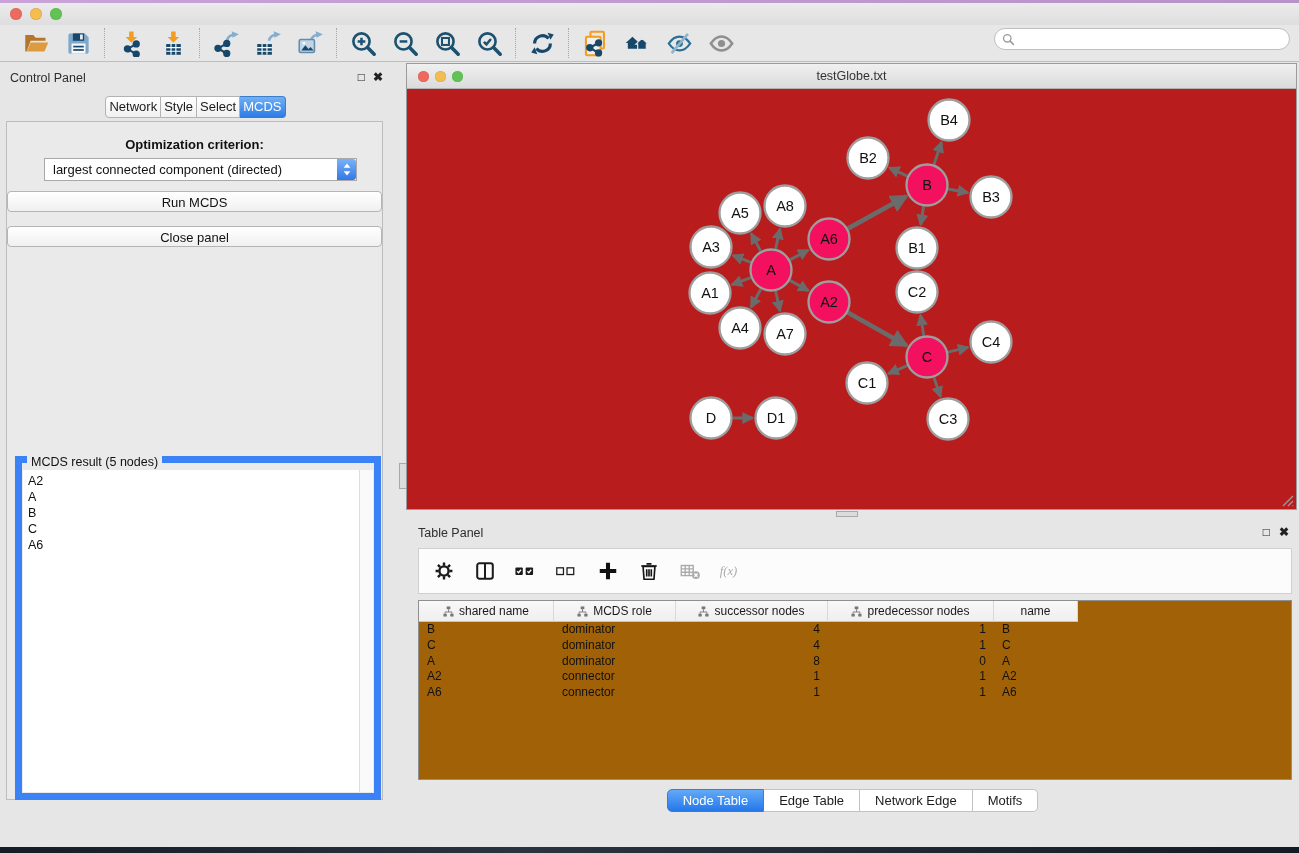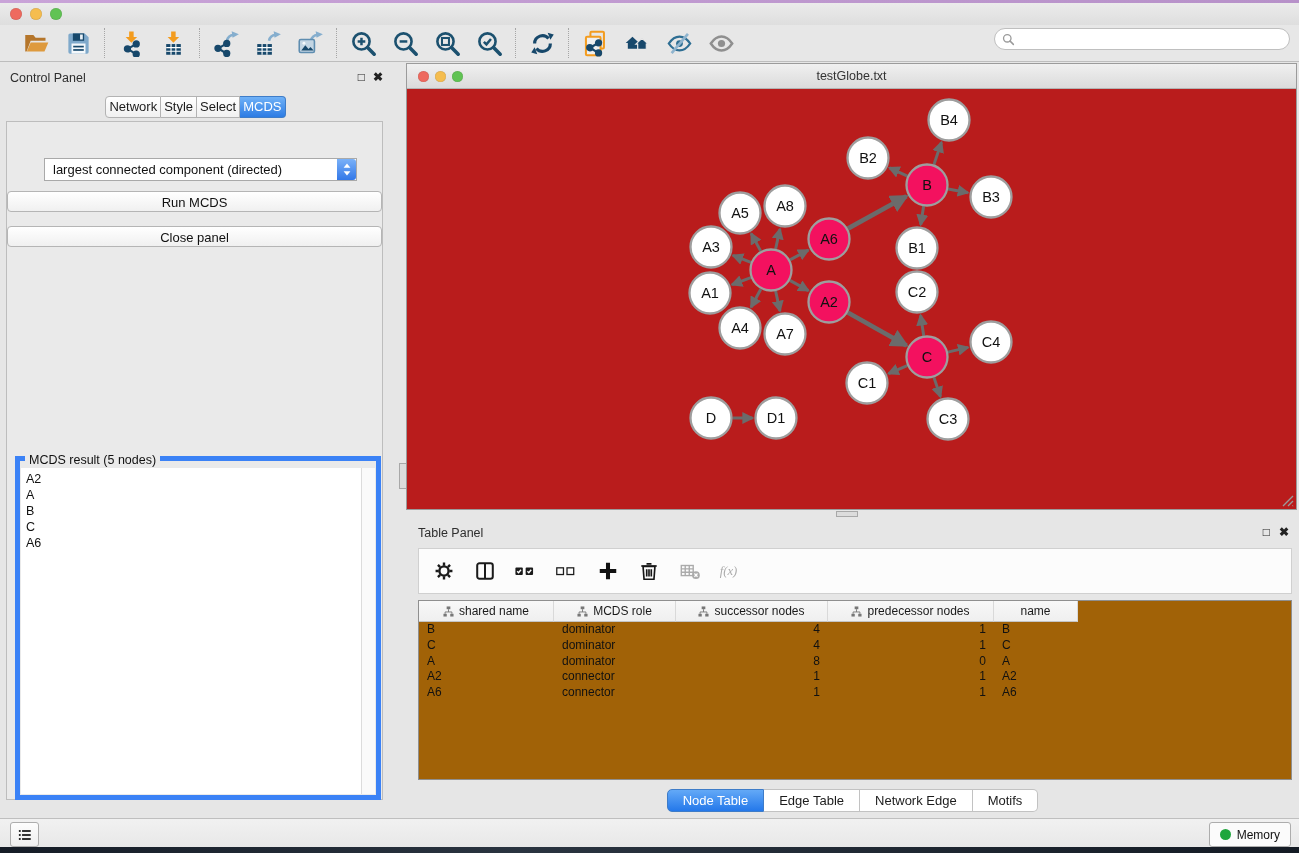--- a/index.html
+++ b/index.html
@@ -33,21 +33,21 @@
   .ctab:first-child{border-left:1px solid #B3B3B3;border-radius:4px 0 0 4px;}
   .ctab:last-child{border-radius:0 4px 4px 0;}
   .ctab.active{background:linear-gradient(#6FB1F7,#2D7CE4);color:#FFF;border-color:#3E7CC8;}
   .cp-body{position:absolute;left:6px;top:59px;width:377px;height:679px;background:#EAEAEA;border:1px solid #BDBDBD;box-sizing:border-box;}
   .opt-label{position:absolute;left:0;right:0;top:15px;text-align:center;font-size:13px;font-weight:700;color:#111;}
   .select{position:absolute;left:37px;top:36px;width:313px;height:23px;background:#FFF;border:1px solid #A9A9A9;border-radius:0;display:flex;align-items:center;box-sizing:border-box;}
   .select .sel-text{flex:1;font-size:13px;color:#111;padding-left:8px;white-space:nowrap;overflow:hidden;}
   .sel-cap{width:19px;height:21px;border-radius:0 3px 3px 0;background:linear-gradient(#7AB1F8,#3378E8);display:flex;align-items:center;justify-content:center;}
   .btn-row{position:absolute;left:0;right:0;top:69px;display:flex;justify-content:center;gap:14px;flex-direction:column;}
   .mbtn{height:21px;line-height:21px;padding:0 17px;font-size:13px;color:#111;background:linear-gradient(#FFFFFF,#F0F0F0);border:1px solid #B5B5B5;border-radius:4px;}
-  .fieldset{position:absolute;left:8px;top:334px;width:366px;height:344px;border:5px solid #3b82f6;box-sizing:border-box;}
+  .fieldset{position:absolute;left:8px;top:334px;width:366px;height:344px;border:7px solid #3b82f6;box-sizing:border-box;}
   .legend{position:absolute;top:-8px;left:5px;background:#EAEAEA;padding:0 4px;font-size:12.5px;color:#111;}
   .mcds-list{position:absolute;left:1px;top:7px;right:15px;bottom:1px;background:#FFF;padding:3px 0 0 5px;box-sizing:border-box;}
   .mcds-item{font-size:12.5px;line-height:16px;color:#111;}
   .mcds-scroll{position:absolute;top:7px;right:1px;bottom:1px;width:14px;background:#FAFAFA;border-left:1px solid #DCDCDC;box-sizing:border-box;}
   
   .net-window{position:absolute;left:406px;top:63px;width:891px;height:447px;background:#FFF;border:1px solid #9B9B9B;box-sizing:border-box;}
   .nw-titlebar{position:absolute;left:0;top:0;width:100%;height:25px;background:linear-gradient(#F0F0F0,#DBDBDB);border-bottom:1px solid #B3B3B3;box-sizing:border-box;}
   .nw-titlebar .lights{left:11px;top:7px;gap:6px;}
   .nw-titlebar .light{width:11px;height:11px;}
   .nw-title{position:absolute;left:0;right:0;top:5px;text-align:center;font-size:12.5px;color:#333;}
@@ -261,20 +261,21 @@
     <div class="panel-title" style="left:10px;top:9px;">Control Panel</div>
     <span class="wbtn" style="right:26px;top:9px;">□</span>
     <span class="wbtn close" style="right:8px;top:9px;">✖</span>
     <div id="control-tabs">
         <span class="ctab">Network</span>
         <span class="ctab">Style</span>
         <span class="ctab">Select</span>
         <span class="ctab active">MCDS</span>
       </div>
     <div class="cp-body">
+      <div class="opt-label">Optimization criterion:</div>
       <div class="select">
         <span class="sel-text">largest connected component (directed)</span>
         <span class="sel-cap">
           <svg width="10" height="15" viewBox="0 0 10 15">
               <path d="M5 1.5l3.4 4.2H1.6z" fill="#FFF"></path>
               <path d="M5 13.5L1.6 9.3h6.8z" fill="#FFF"></path>
             </svg>
         </span>
       </div>
       <div class="btn-row">
@@ -577,32 +578,14 @@
         </div>
     </div>
     <div id="table-tabs">
         <span class="ttab active">Node Table</span>
         <span class="ttab">Edge Table</span>
         <span class="ttab">Network Edge</span>
         <span class="ttab">Motifs</span>
       </div>
   </div>
 
-  <div class="statusbar">
-    <div class="sb-left">
-      <svg viewBox="0 0 24 24">
-          <g fill="#161616">
-            <circle cx="4.2" cy="6" r="1.6"></circle>
-            <circle cx="4.2" cy="12" r="1.6"></circle>
-            <circle cx="4.2" cy="18" r="1.6"></circle>
-            <rect x="7.6" y="4.7" width="13" height="2.6"></rect>
-            <rect x="7.6" y="10.7" width="13" height="2.6"></rect>
-            <rect x="7.6" y="16.7" width="13" height="2.6"></rect>
-          </g>
-        </svg>
-    </div>
-    <div class="memory">
-      <span class="mem-dot" id="mem-dot" style="background: rgb(30, 166, 60);"></span>
-      <span>Memory</span>
-    </div>
-  </div>
   <div class="wp-bottom"></div>
 </div>
 
 </body></html>

